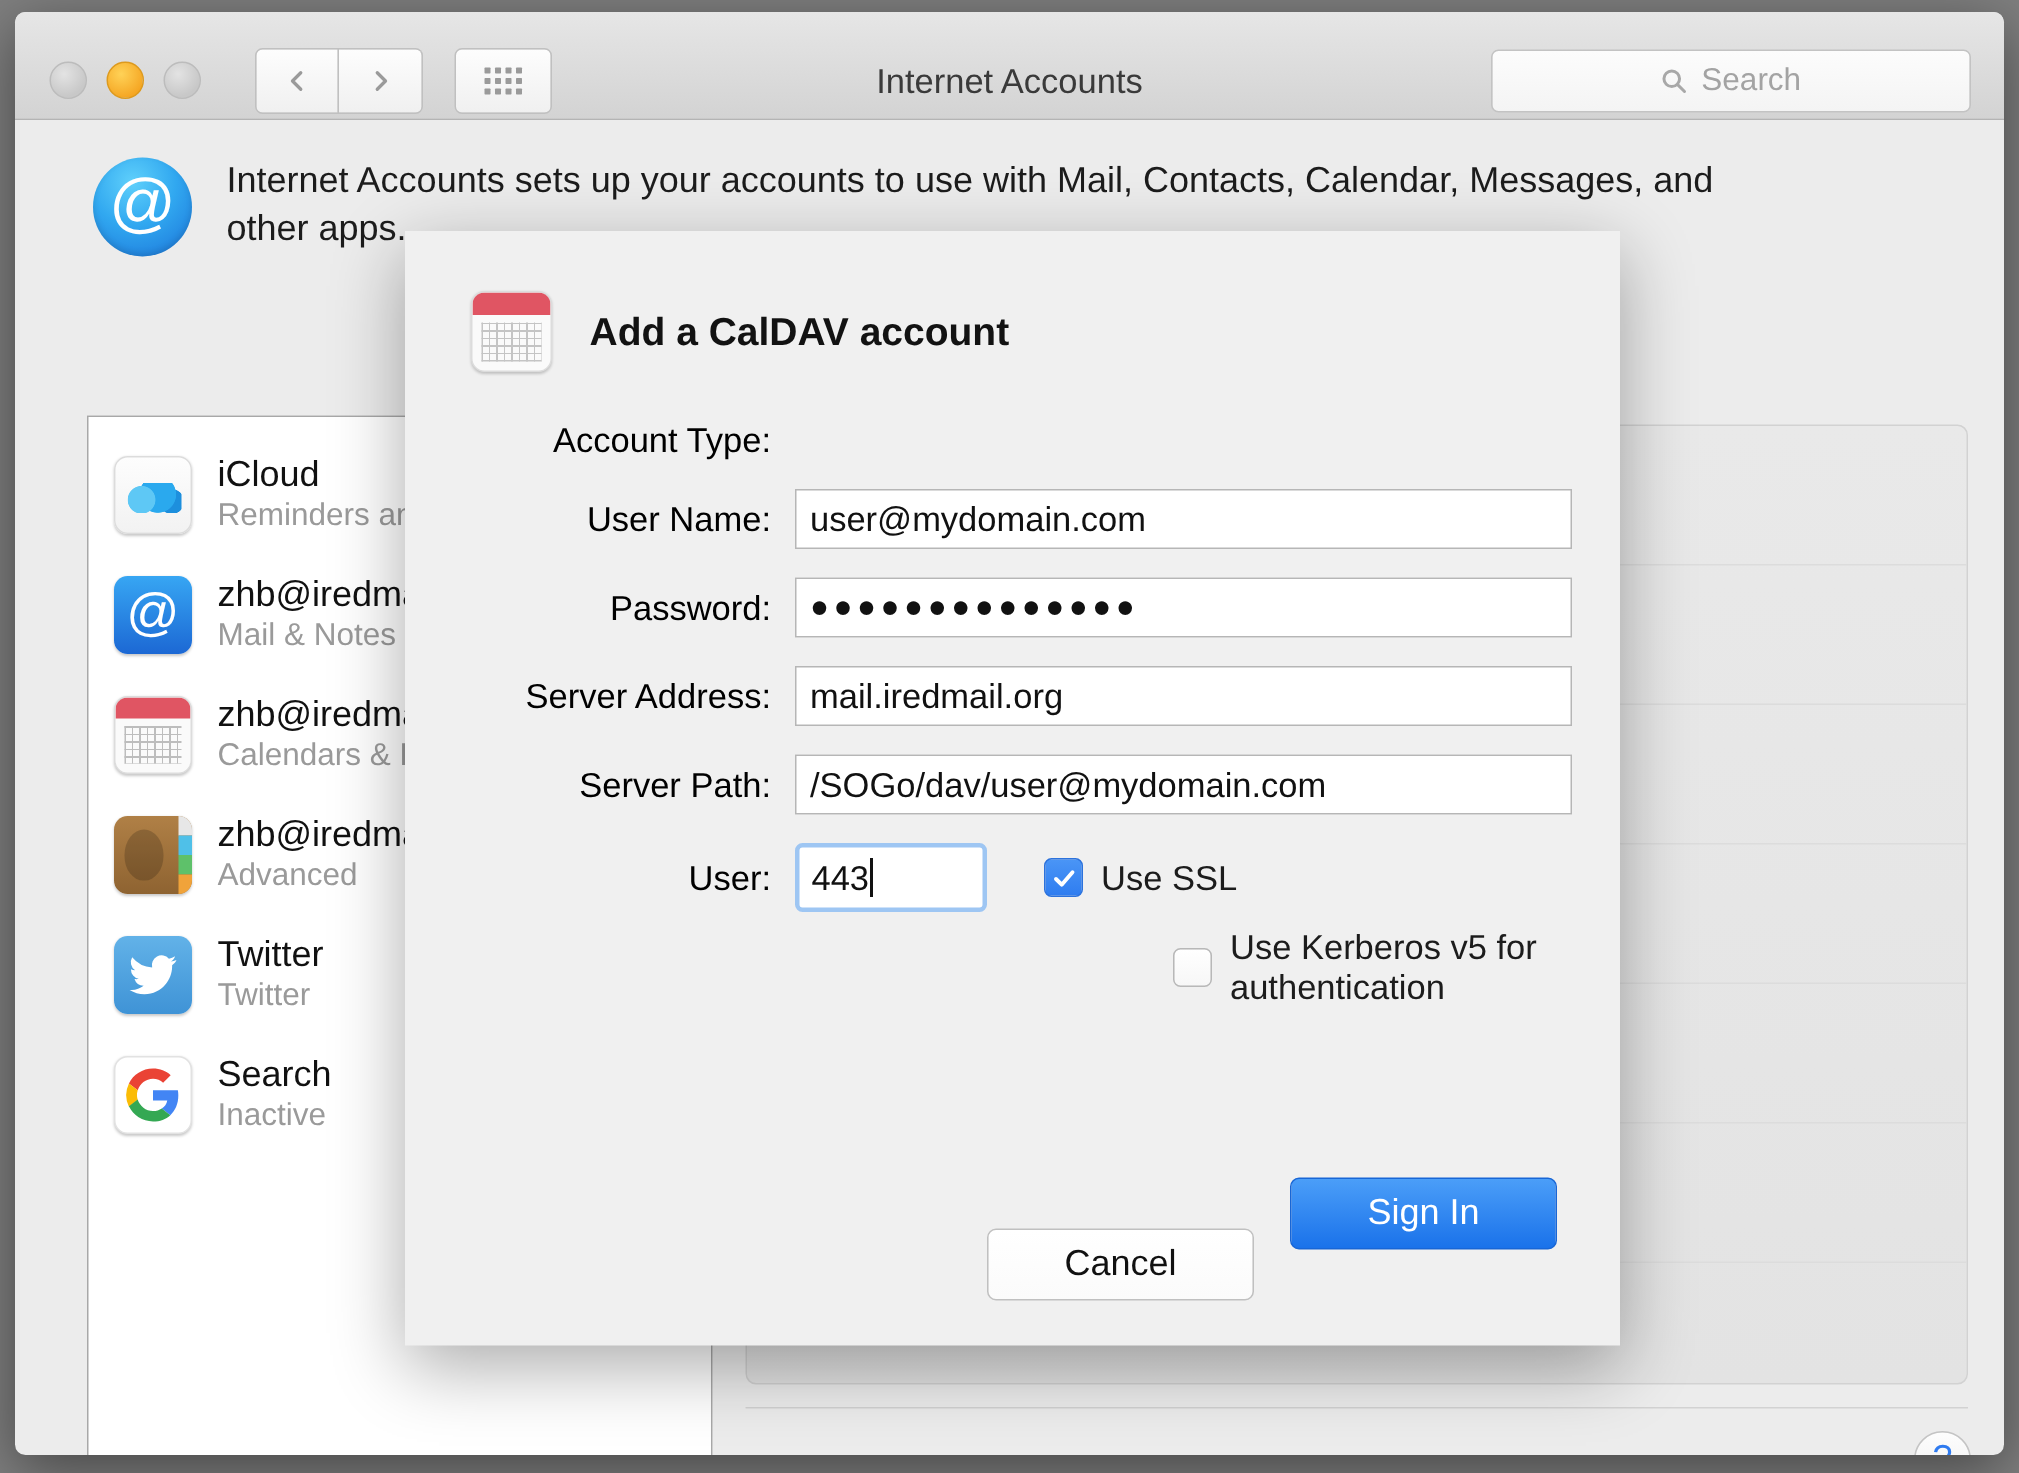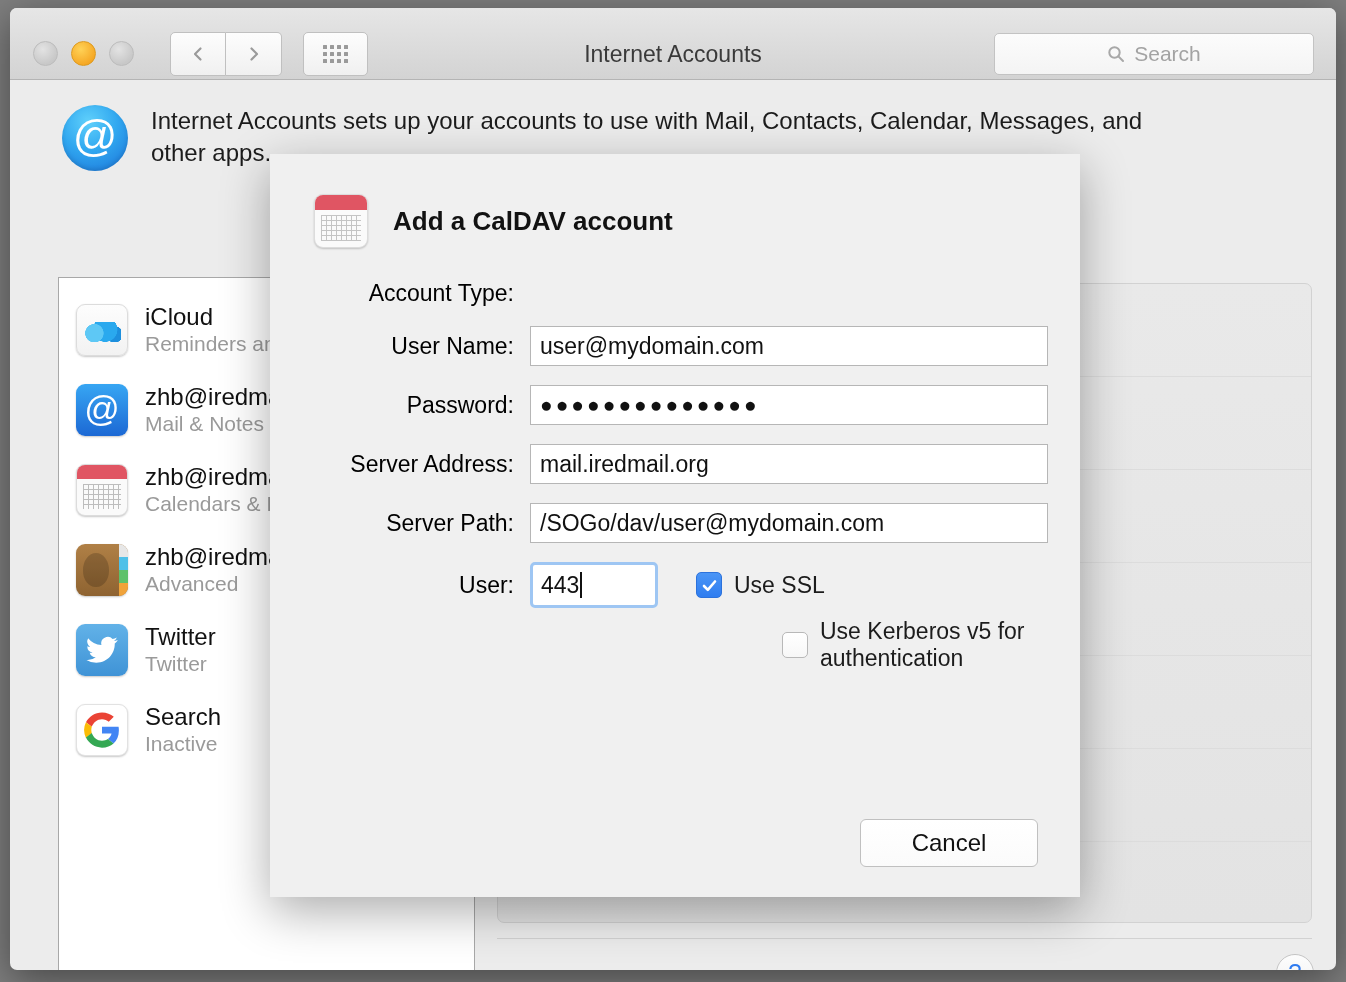--- a/index.html
+++ b/index.html
@@ -627,19 +627,20 @@
 
           <div id="kerberos-row">
             <span class="cbox off"></span>
             <span class="cblabel">Use Kerberos v5 for authentication</span>
           </div>
 
         </div>
 
         <div id="sheet-buttons">
           <span class="dlgbtn" id="cancel-button">Cancel</span>
+          <span class="dlgbtn" id="signin-button">Sign In</span>
         </div>
 
       </div>
 
     </div>
   </div>
 </div>
 
 </body></html>

